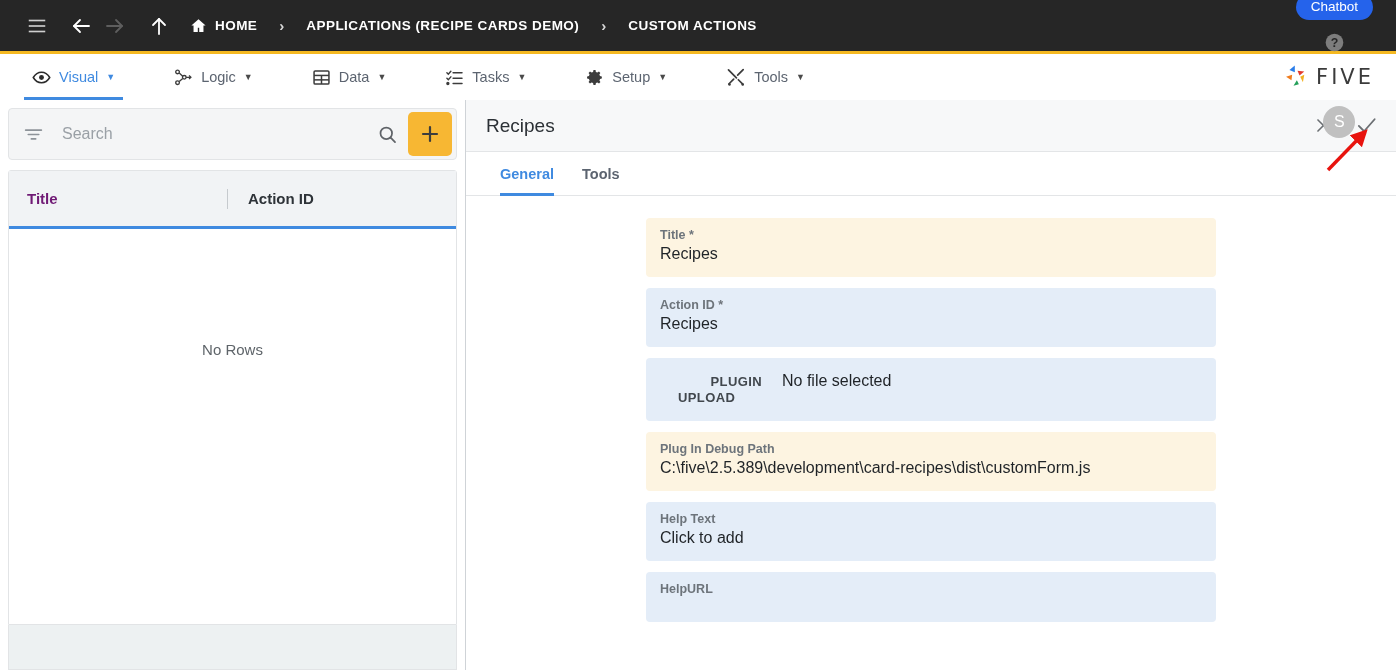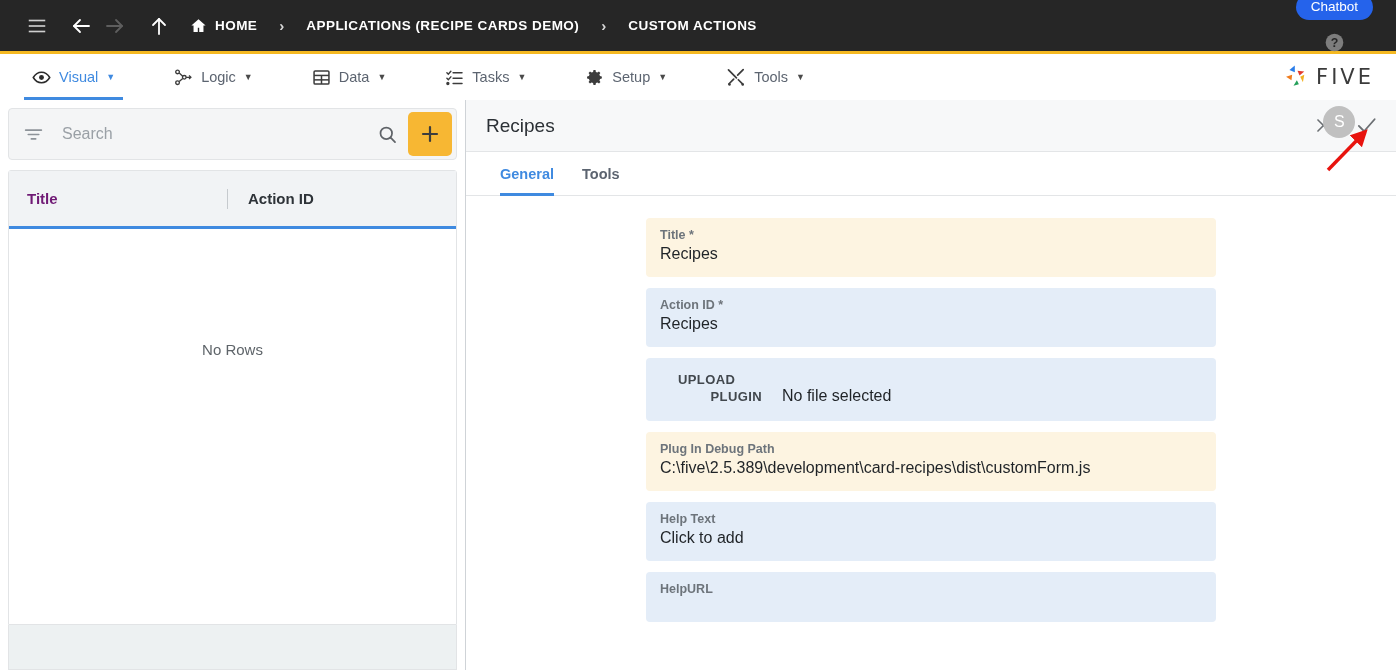--- a/index.html
+++ b/index.html
@@ -429,25 +429,25 @@
         <div class="field-value">Recipes</div>
       </div>
 
       <div class="field blue">
         <div class="field-label">Action ID *</div>
         <div class="field-value">Recipes</div>
       </div>
 
       <div class="upload-field">
         <div class="up-row">
-          <span class="up-lab">UPLOAD</span>
+          <span class="up-lab r2">PLUGIN</span>
+          <span class="up-val">No file selected</span>
         </div>
         <div class="up-row">
-          <span class="up-lab r2">PLUGIN</span>
-          <span class="up-val">No file selected</span>
+          <span class="up-lab">UPLOAD</span>
         </div>
       </div>
 
       <div class="field cream">
         <div class="field-label">Plug In Debug Path</div>
         <div class="field-value">C:\five\2.5.389\development\card-recipes\dist\customForm.js</div>
       </div>
 
       <div class="field blue">
         <div class="field-label">Help Text</div>

